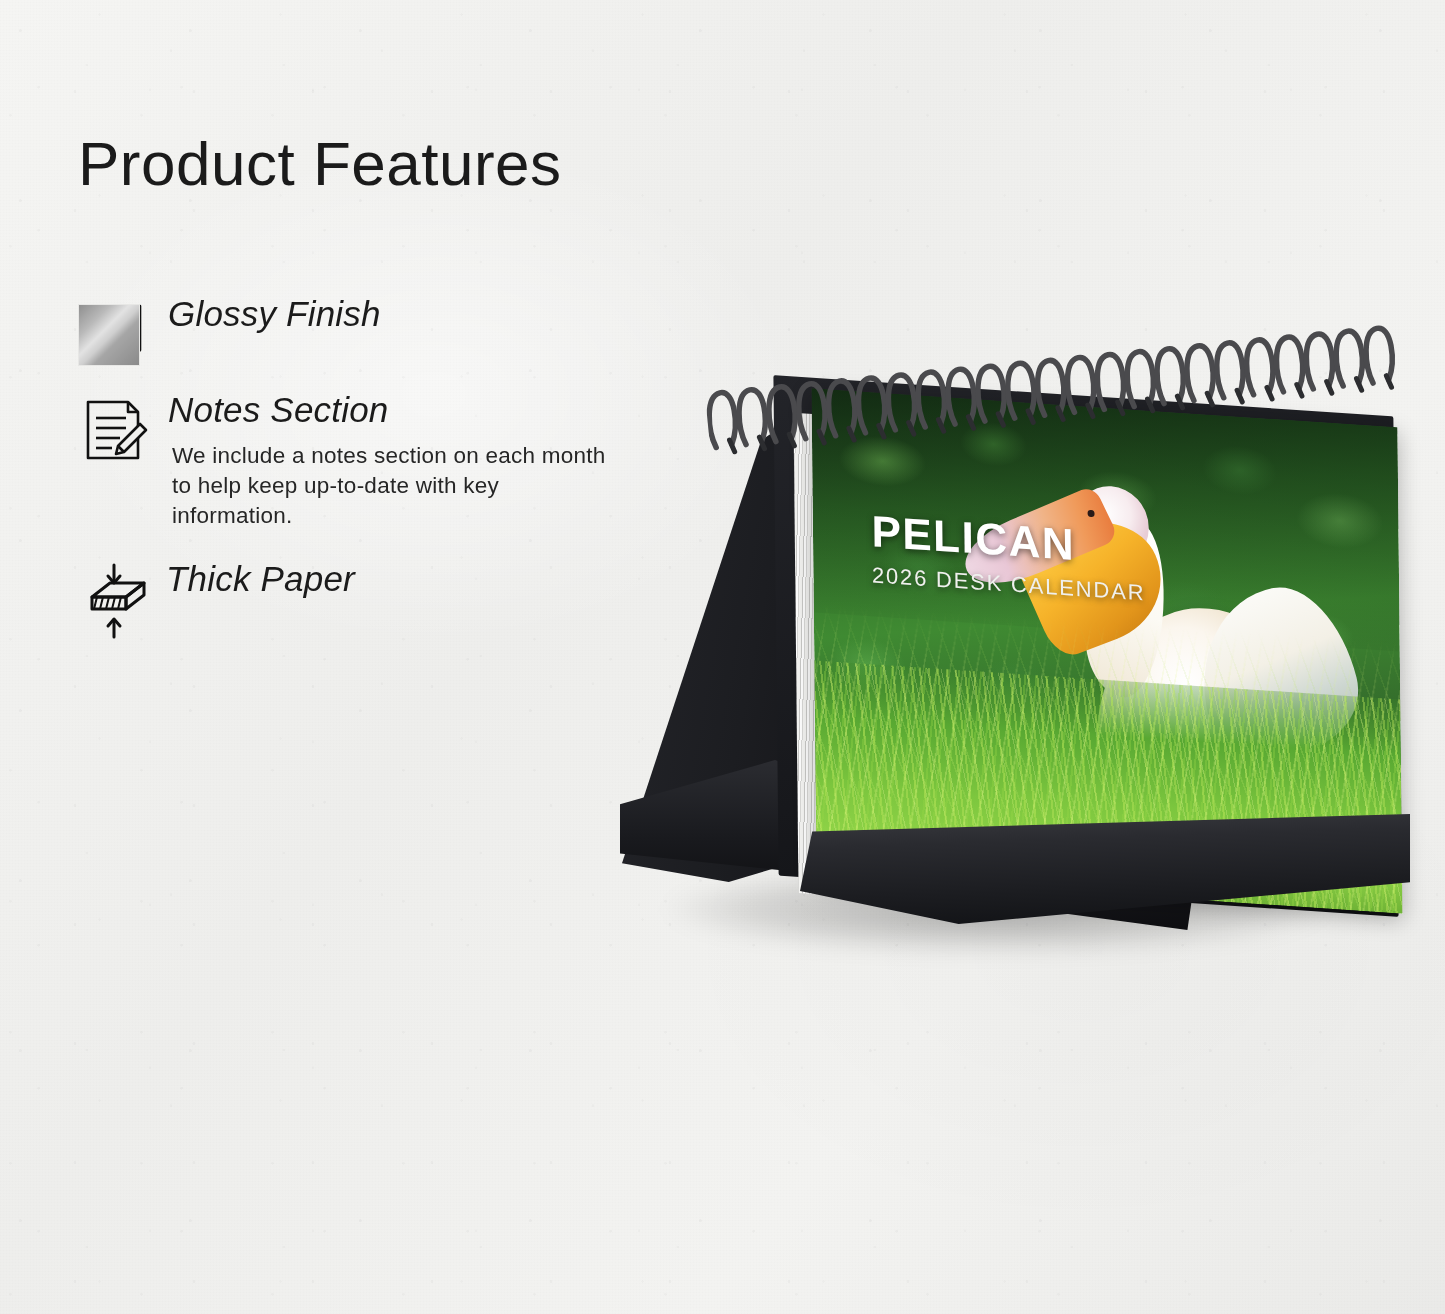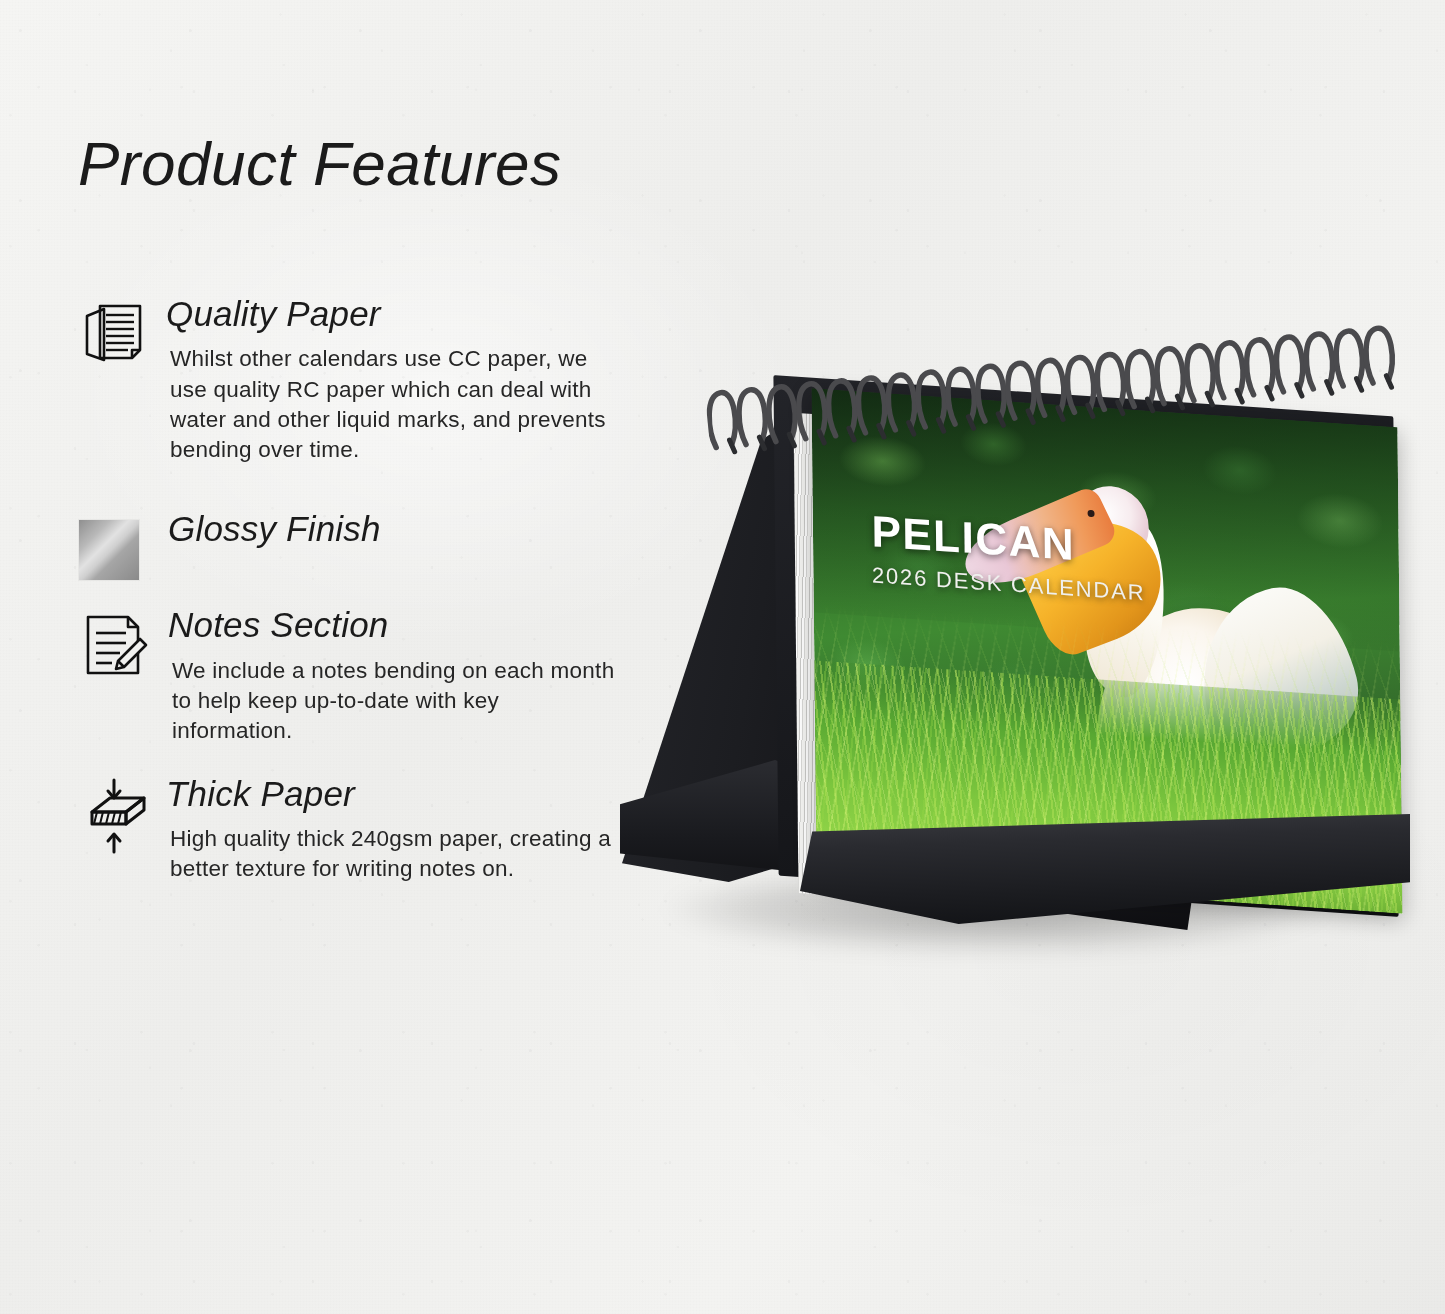--- a/index.html
+++ b/index.html
@@ -35,21 +35,21 @@
     position:absolute; inset:0; opacity:.55; pointer-events:none;
     background-image:
       repeating-linear-gradient(0deg, rgba(0,0,0,.012) 0 1px, transparent 1px 3px),
       repeating-linear-gradient(90deg, rgba(0,0,0,.010) 0 1px, transparent 1px 3px);
   }
 
   
   .left-col{ position:absolute; left:78px; top:130px; width:555px; z-index:5; }
 
   .page-title{
-    font-size:62px; font-style:italic; font-weight:400;
+    font-size:62px; font-weight:400;
     color:#1b1b1b; letter-spacing:.5px; line-height:1.1;
     margin-bottom:96px;
   }
 
   .feature{ position:relative; display:block; margin-bottom:52px; }
   .feature-icon{
     position:absolute; left:0; top:4px;
     width:74px; height:74px;
   }
   .feature-body{ margin-left:88px; }
@@ -274,24 +274,20 @@
         <g stroke-width="2.4">
           <path d="M28 17 H56"></path>
             <path d="M28 24 H56"></path>
             <path d="M28 31 H56"></path>
           <path d="M28 38 H56"></path>
             <path d="M28 45 H56"></path>
             <path d="M28 52 H50"></path>
         </g>
       </svg>
     </div>
-    <div class="feature-body">
-      <div class="feature-title">Quality Paper</div>
-      <div class="feature-desc">Whilst other calendars use CC paper, we use quality RC paper which can deal with water and other liquid marks, and prevents bending over time.</div>
-    </div>
   </div>
 
   <div class="feature f-glossy">
     <div class="feature-icon">
       <div class="gloss-swatch"></div>
     </div>
     <div class="feature-body">
       <div class="feature-title">Glossy Finish</div>
     </div>
   </div>
@@ -306,21 +302,21 @@
             <path d="M18 34 H48"></path>
           <path d="M18 44 H42"></path>
             <path d="M18 54 H34"></path>
         </g>
         <path d="M62 30 L68 36 L46 58 L38 60 L40 52 Z" fill="#f1f1ef"></path>
         <path d="M40 52 L46 58"></path>
       </svg>
     </div>
     <div class="feature-body">
       <div class="feature-title">Notes Section</div>
-      <div class="feature-desc">We include a notes bending on each month to help keep up-to-date with key information.</div>
+      <div class="feature-desc">We include a notes section on each month to help keep up-to-date with key information.</div>
     </div>
   </div>
 
   <div class="feature f-thick">
     <div class="feature-icon">
       <svg viewBox="0 0 84 84" width="84" height="84" fill="none" stroke="#111" stroke-width="3" stroke-linejoin="round" stroke-linecap="round">
         <path d="M40 6 V22"></path>
           <path d="M34 17 L40 24 L46 17" fill="none"></path>
         <path d="M18 38 L36 24 L70 24 L52 38 Z"></path>
         <path d="M18 38 L52 38 L52 50 L18 50 Z"></path>
@@ -331,21 +327,20 @@
           <path d="M35 38 L32 50"></path>
             <path d="M41 38 L38 50"></path>
           <path d="M47 38 L44 50"></path>
         </g>
         <path d="M40 78 V62"></path>
           <path d="M34 67 L40 60 L46 67" fill="none"></path>
       </svg>
     </div>
     <div class="feature-body">
       <div class="feature-title">Thick Paper</div>
-      <div class="feature-desc">High quality thick 240gsm paper, creating a better texture for writing notes on.</div>
     </div>
   </div>
 
 </div>
 
 <div class="calendar-scene">
 
   <div class="prod-shadow"></div>
 
   <div class="easel-back"></div>

